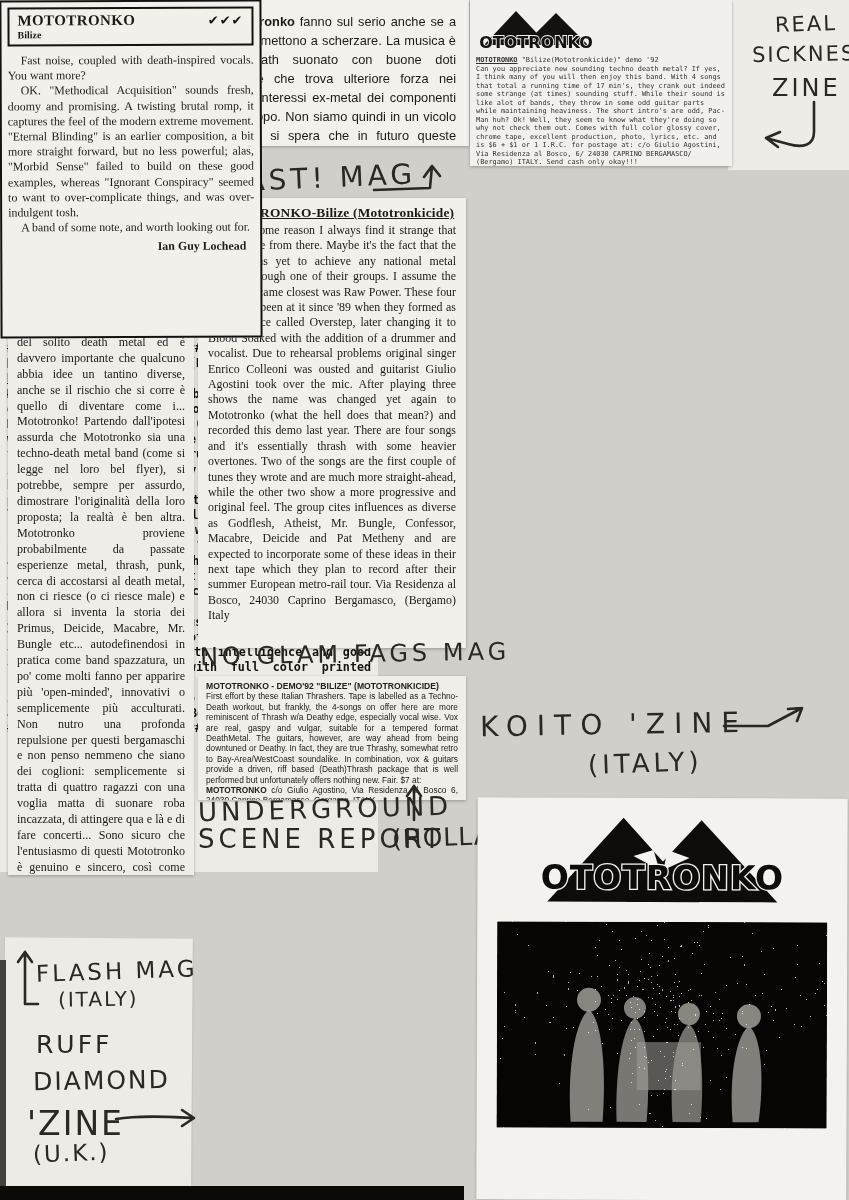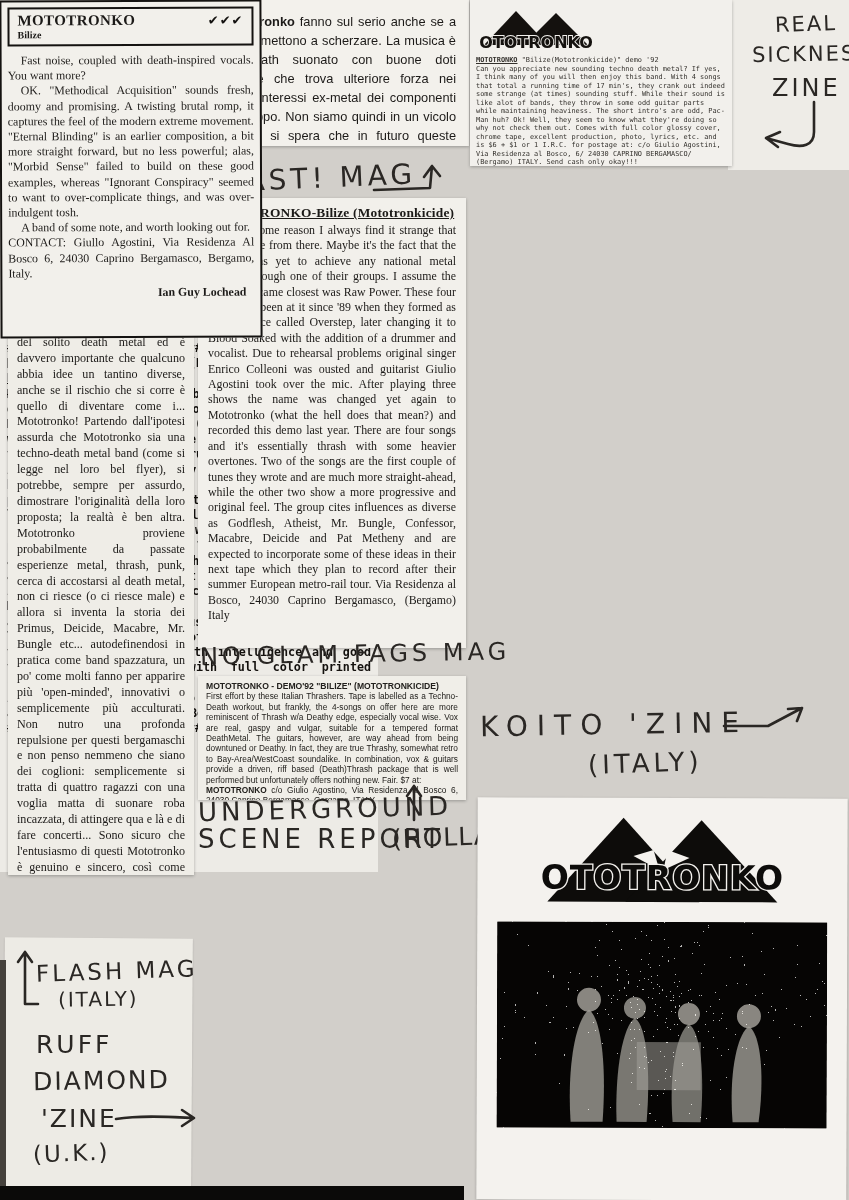--- a/index.html
+++ b/index.html
@@ -139,21 +139,21 @@
   <div id="bl-paper" class="paper"></div>
   <div id="edge-dark"></div>
 
   <svg class="arrow" style="left:10px;top:944px;" width="30" height="66">
     <path d="M15,60 L15,8 M15,8 L8,18 M15,8 L22,18 M15,60 L28,60"></path>
   </svg>
   <div class="hand" style="left:36px;top:958px;font-size:23px;letter-spacing:3px;transform:rotate(-2deg);">FLASH MAG</div>
   <div class="hand" style="left:58px;top:987px;font-size:20px;letter-spacing:2px;transform:rotate(-1deg);">(ITALY)</div>
   <div class="hand" style="left:36px;top:1030px;font-size:25px;letter-spacing:3px;">RUFF</div>
   <div class="hand" style="left:33px;top:1066px;font-size:25px;letter-spacing:2px;transform:rotate(-1deg);">DIAMOND</div>
-  <div class="hand" style="left:41px;top:1104px;font-size:25px;letter-spacing:2px;">'ZINE</div>
+  <div class="hand" style="left:27px;top:1104px;font-size:33px;letter-spacing:2px;">'ZINE</div>
   <svg class="arrow" style="left:112px;top:1104px;" width="90" height="28">
     <path d="M4,15 C30,11 58,13 82,14 M82,14 L70,6 M82,14 L70,22"></path>
   </svg>
   <div class="hand" style="left:33px;top:1140px;font-size:23px;letter-spacing:2px;transform:rotate(-2deg);">(U.K.)</div>
 
   <div id="mid-top" class="clip sans just">
     <span>I </span><b>Mototronko</b><span> fanno sul serio anche se a volte si mettono a scherzare. La musica è del death suonato con buone doti tecniche che trova ulteriore forza nei diversi interessi ex-metal dei componenti del gruppo. Non siamo quindi in un vicolo cieco e si spera che in futuro queste influenze emergano per creare qualcosa di più originale e vario.</span>
   </div>
 
   <div class="hand" style="left:202px;top:162px;font-size:28px;letter-spacing:4px;transform:rotate(-2.5deg);">BLAST! MAG</div>
@@ -187,21 +187,20 @@
       <div class="row">
         <span class="band">MOTOTRONKO</span>
         <span class="checks">✔✔✔</span>
       </div>
       <div class="title">Bilize</div>
     </div>
     <div id="usr-body" class="just">
       <p class="ind">Fast noise, coupled with death-inspired vocals. You want more?</p>
       <p class="ind">OK. "Methodical Acquisition" sounds fresh, doomy and promising. A twisting brutal romp, it captures the feel of the modern extreme movement. "Eternal Blinding" is an earlier composition, a bit more straight forward, but no less powerful; alas, "Morbid Sense" failed to build on these good examples, whereas "Ignorant Conspiracy" seemed to want to over-complicate things, and was over-indulgent tosh.</p>
       <p class="ind">A band of some note, and worth looking out for.</p>
-      <p>CONTACT: Giullo Agostini, Via Residenza Al Bosco 6, 24030 Caprino Bergamasco, Bergamo, Italy.</p>
       <div class="author">Ian Guy Lochead</div>
     </div>
   </div>
 
   <div id="rs-paper" class="paper"></div>
   <div id="rs-clip" class="clip">
     <svg width="128" height="52" viewBox="0 0 128 52">
       <polygon points="10,42 42,8 74,42" fill="#14110e"></polygon>
       <polygon points="50,42 82,10 114,42" fill="#14110e"></polygon>
       <text x="62" y="45" text-anchor="middle" font-family="DejaVu Sans, sans-serif" font-size="16" font-weight="bold" fill="#14110e" stroke="#f2f0ec" stroke-width="1.8" paint-order="stroke">OTOTRONKO</text>

